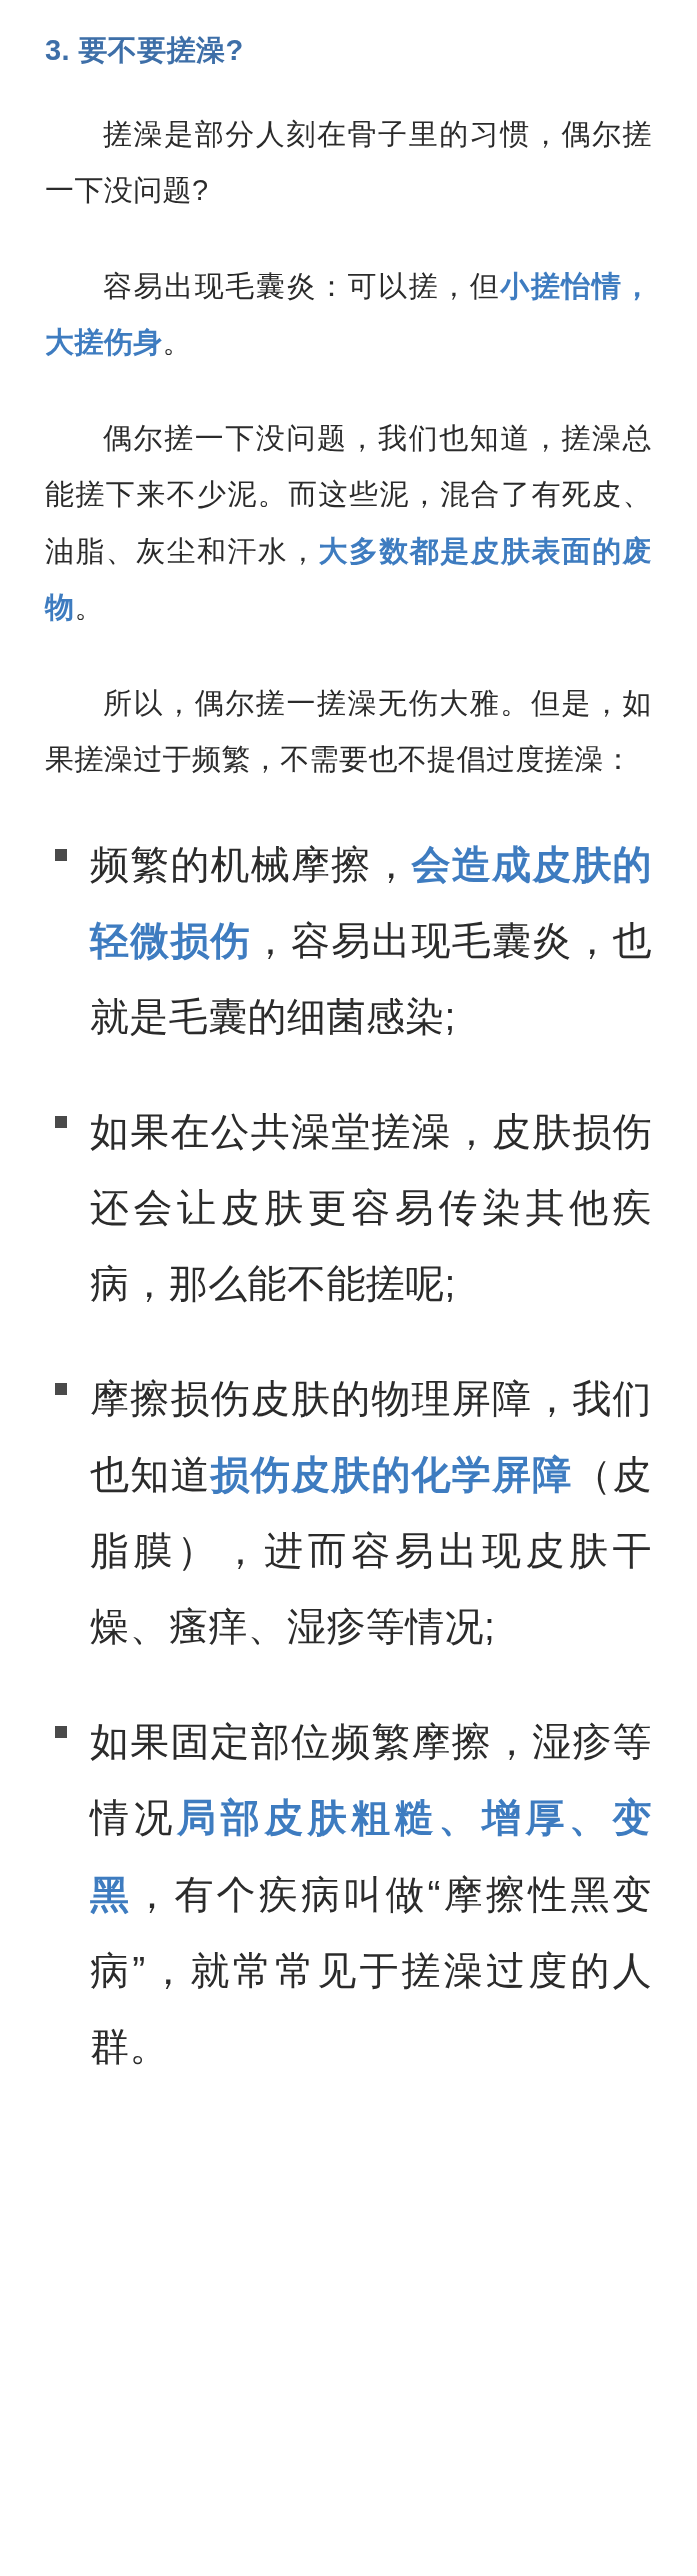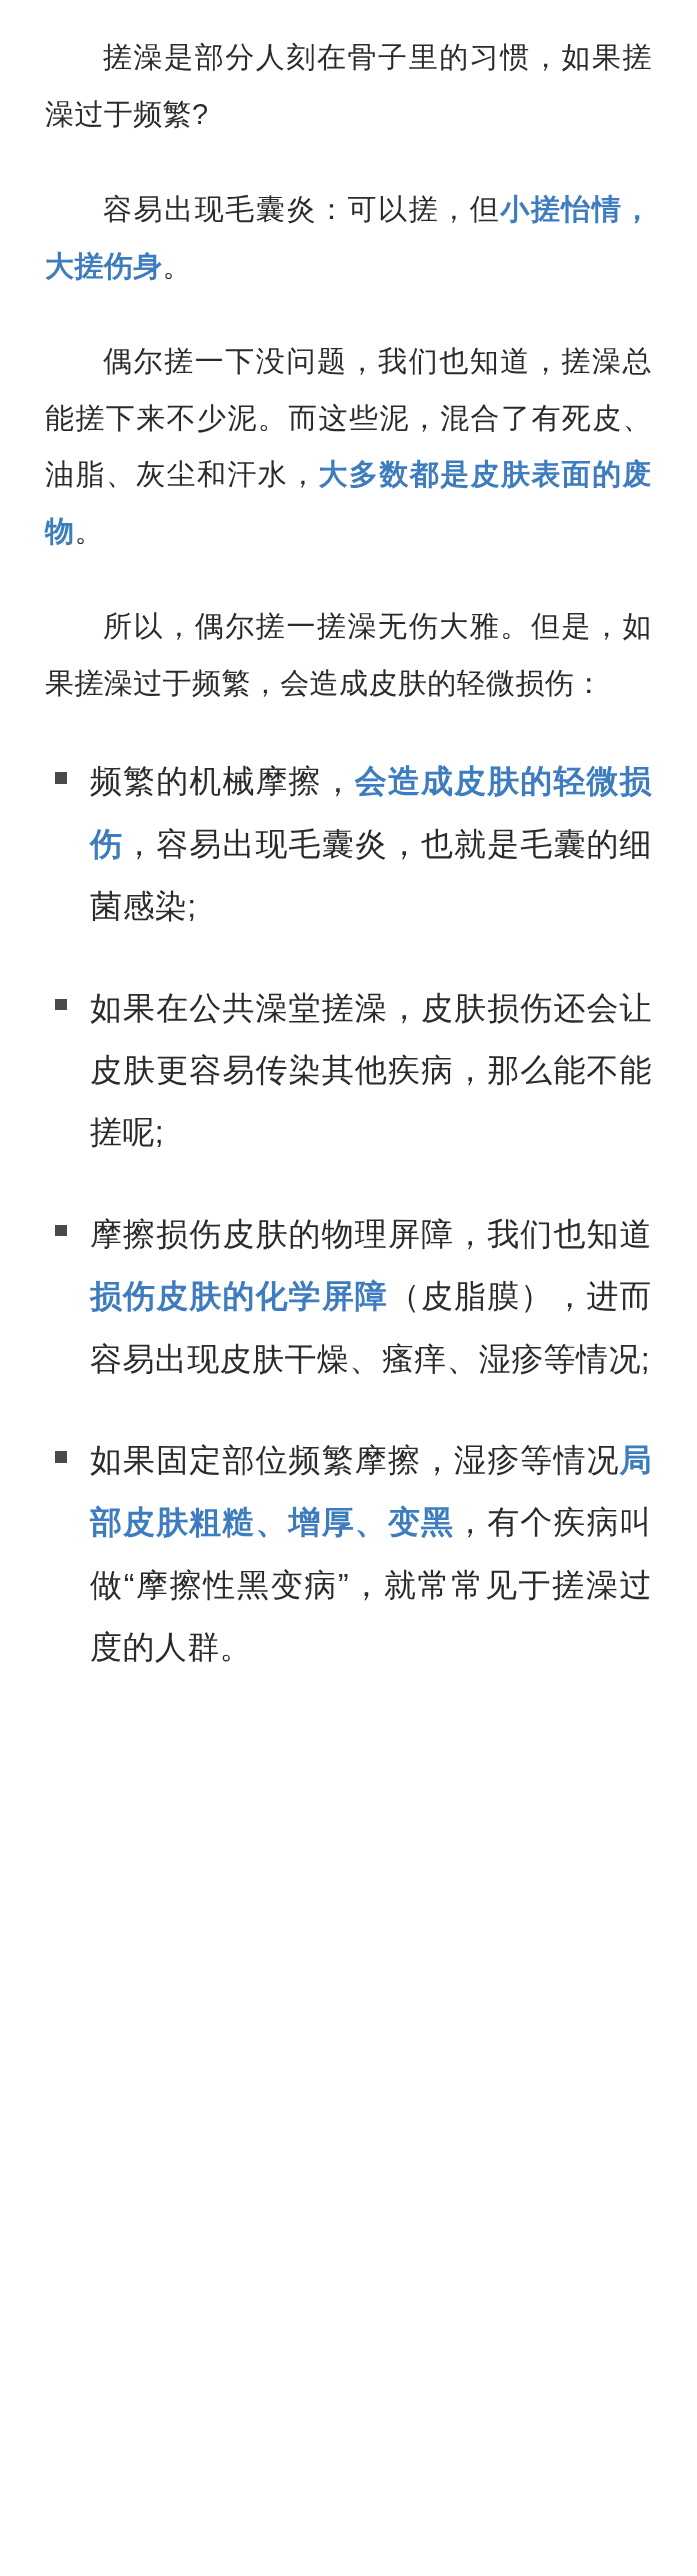--- a/index.html
+++ b/index.html
@@ -39,21 +39,21 @@
     color: #3e7cc0;
     font-weight: bold;
   }
   ul.bullets {
     list-style: none;
     margin: 7.3px 0 29px 0;
     padding: 0;
   }
   ul.bullets > li {
     position: relative;
-    font-size: 32px;
+    font-size: 39px;
     line-height: 1.95;
     margin: 0 0 39px 0;
     padding-left: 45px;
     letter-spacing: 0.4px;
     text-align: justify;
     color: #2b2b2b;
   }
   ul.bullets > li .marker {
     position: absolute;
     left: 10.2px;
@@ -65,27 +65,28 @@
   }
   .closing {
     margin-bottom: 0;
   }
 </style>
 </head>
 <body>
 
 <div class="page">
 
+  <h2 class="section-title">3. 要不要搓澡?</h2>
 
   <div>
     <div id="paragraph-list">
-        <p class="para"><span>搓澡是部分人刻在骨子里的习惯，如果搓澡过于频繁?</span></p>
+        <p class="para"><span>搓澡是部分人刻在骨子里的习惯，偶尔搓一下没问题?</span></p>
         <p class="para"><span>容易出现毛囊炎：可以搓，但</span><span class="hl">小搓怡情，大搓伤身</span><span>。</span></p>
         <p class="para"><span>偶尔搓一下没问题，我们也知道，搓澡总能搓下来不少泥。而这些泥，混合了有死皮、油脂、灰尘和汗水，</span><span class="hl">大多数都是皮肤表面的废物</span><span>。</span></p>
-        <p class="para"><span>所以，偶尔搓一搓澡无伤大雅。但是，如果搓澡过于频繁，会造成皮肤的轻微损伤：</span></p>
+        <p class="para"><span>所以，偶尔搓一搓澡无伤大雅。但是，如果搓澡过于频繁，不需要也不提倡过度搓澡：</span></p>
       </div>
 
     <ul class="bullets" id="bullet-list">
         <li><span class="marker"></span><span><span>频繁的机械摩擦，</span><span class="hl">会造成皮肤的轻微损伤</span><span>，容易出现毛囊炎，也就是毛囊的细菌感染;</span></span></li>
         <li><span class="marker"></span><span><span>如果在公共澡堂搓澡，皮肤损伤还会让皮肤更容易传染其他疾病，那么能不能搓呢;</span></span></li>
         <li><span class="marker"></span><span><span>摩擦损伤皮肤的物理屏障，我们也知道</span><span class="hl">损伤皮肤的化学屏障</span><span>（皮脂膜），进而容易出现皮肤干燥、瘙痒、湿疹等情况;</span></span></li>
         <li><span class="marker"></span><span><span>如果固定部位频繁摩擦，湿疹等情况</span><span class="hl">局部皮肤粗糙、增厚、变黑</span><span>，有个疾病叫做“摩擦性黑变病”，就常常见于搓澡过度的人群。</span></span></li>
       </ul>
 
   </div>

